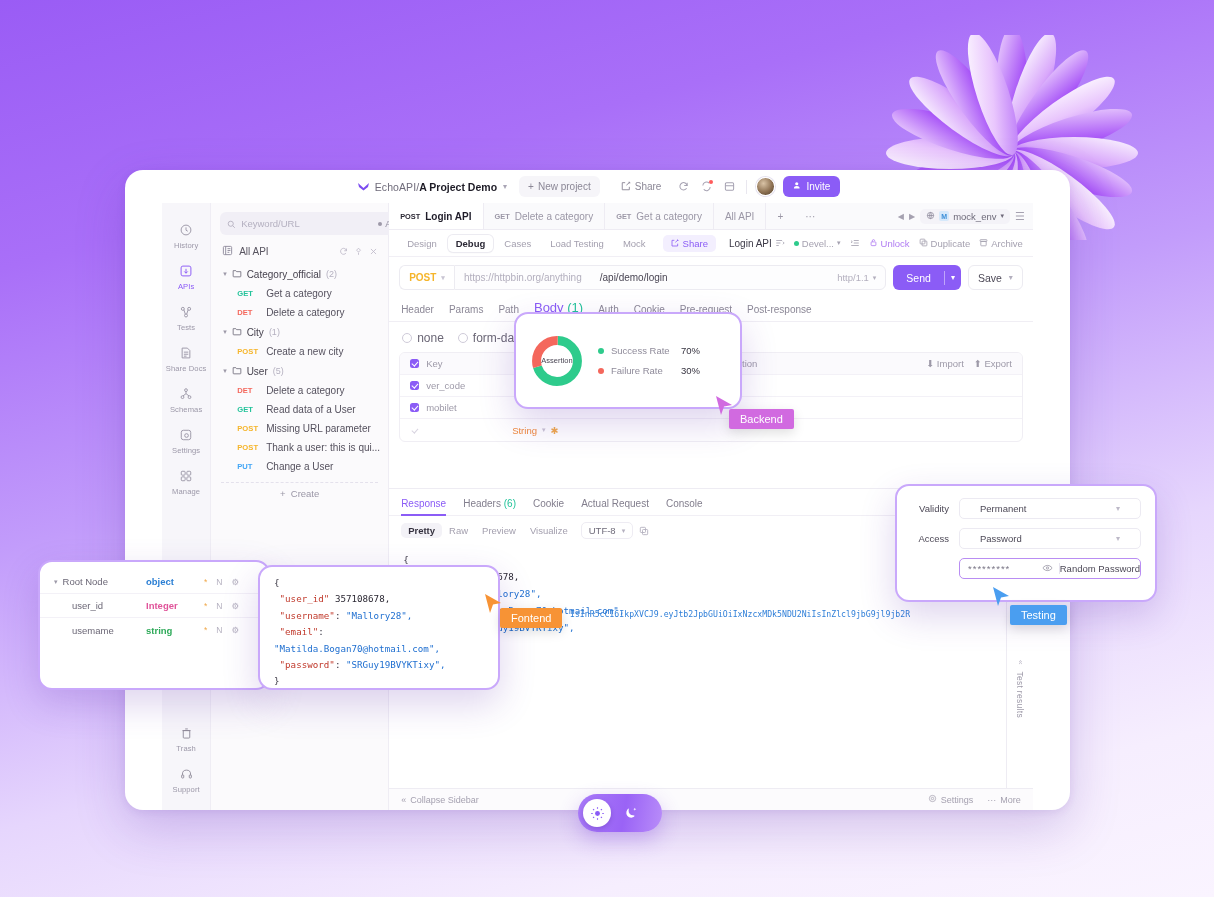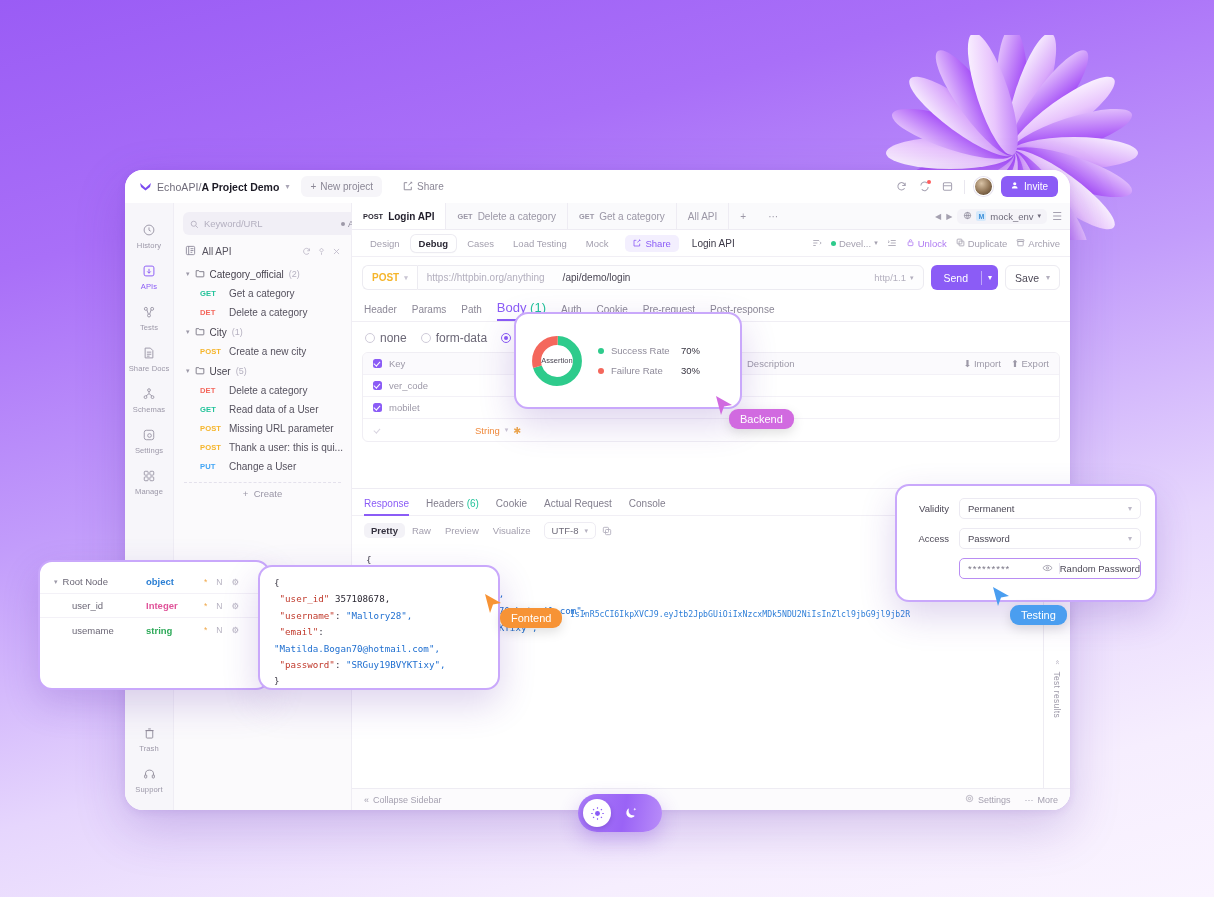--- a/index.html
+++ b/index.html
@@ -22,21 +22,21 @@
 
   
   .app-window {
     position: absolute;
     left: 125px; top: 170px;
     width: 945px; height: 640px;
     background: #ffffff;
     border-radius: 18px;
     box-shadow: 0 18px 50px rgba(90,40,170,.22), 0 2px 8px rgba(90,40,170,.10);
     overflow: hidden;
-    display: flex; flex-direction: column;
+    display: flex; flex-direction: column; align-items: center;
   }
 
   
   .titlebar {
     height: 33px; flex: 0 0 33px;
     display: flex; align-items: center;
     padding: 0 12px 0 14px;
     background: #ffffff;
     font-size: 10.5px;
   }
@@ -334,34 +334,34 @@
 
   
   #json-card{ left:258px; top:565px; width:242px; height:125px; background:#fff;}
 
   
   #testing-card{ left:895px; top:484px; width:262px; height:118px; padding:12px 14px;}
   .tc-row{ display:flex; align-items:center; gap:10px; margin-bottom:9px;}
   .tc-lbl{ width:38px; flex:0 0 38px; font-size:9.5px; color:#4d4957; text-align:right;}
   .tc-field{
     flex:1 1 auto; height:21px; border:1px solid #eceaf2; border-radius:5px;
-    display:flex; align-items:center; padding:0 8px; font-size:9.5px; color:#4d4957;
+    display:flex; align-items:center; padding:0 20px; font-size:9.5px; color:#4d4957;
   }
   .tc-field .cv{ margin-left:auto; color:#bdb9c8; font-size:8px;}
   .tc-pass{
     margin-left:48px; height:21px; border:1px solid #b98df3; border-radius:5px;
     display:flex; align-items:center; font-size:9.5px; color:#4d4957; overflow:hidden;
   }
   .tc-pass .dots{ padding:0 8px; letter-spacing:1px; color:#7b7787; flex:1 1 auto;}
   .tc-pass .eye{ padding:0 6px; color:#9d99a8; font-size:9px;}
   .tc-pass .rnd{ padding:0 0; border-left:1px solid #e6e3ee; color:#4d4957; white-space:nowrap;}
 
   
   .tag{
-    position:absolute; border-radius:9px; color:#fff; font-size:11px;
+    position:absolute; border-radius:2px; color:#fff; font-size:11px;
     padding:4px 11px; box-shadow:0 4px 12px rgba(0,0,0,.13); white-space:nowrap;
   }
   #tag-backend{ left:729px; top:409px; background:#d16ae0; }
   #tag-frontend{ left:500px; top:608px; background:#f79335; }
   #tag-testing{ left:1010px; top:605px; background:#4a9ef0; }
 
   .cursor{ position:absolute; pointer-events:none; }
 
   
   .theme-toggle{

